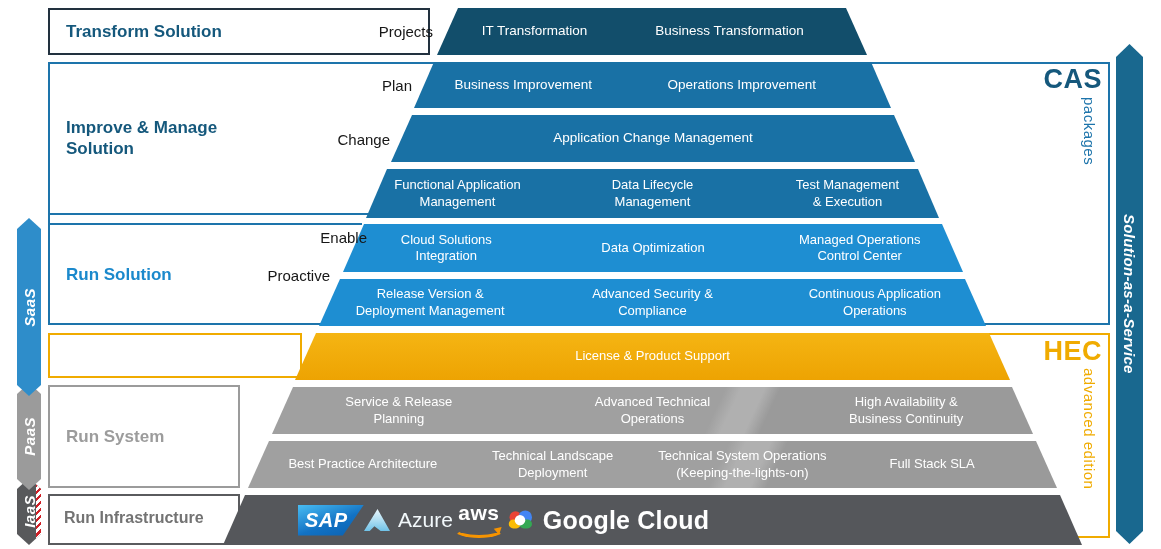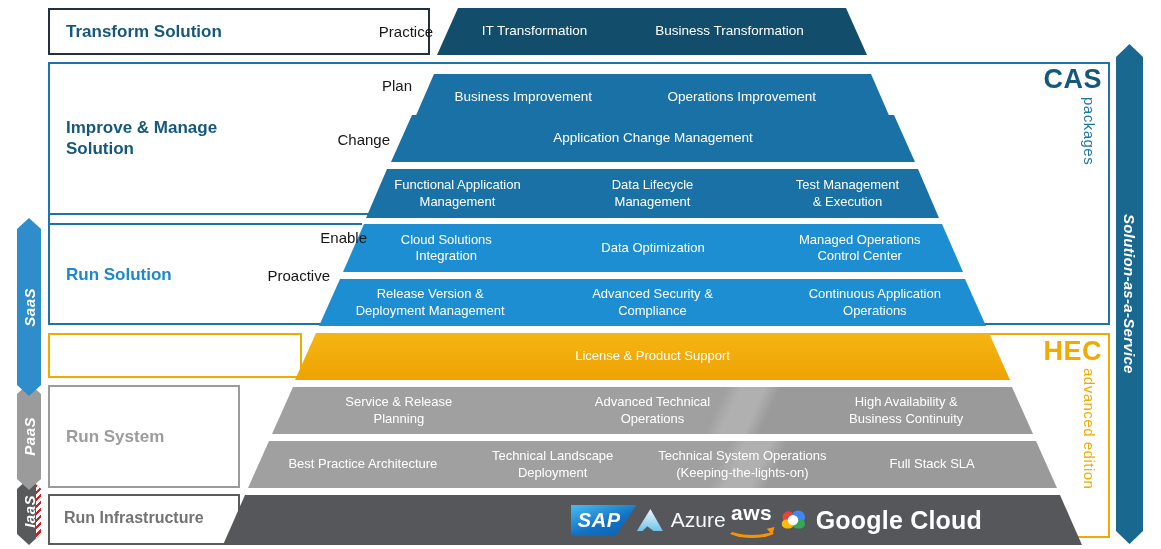--- a/index.html
+++ b/index.html
@@ -57,21 +57,21 @@
   
   .big-acronym{z-index:7;font-size:27px;font-weight:bold;width:92px;text-align:right;letter-spacing:.5px;}
   .vert-sub{z-index:7;writing-mode:vertical-rl;font-size:15px;letter-spacing:.5px;}
   .banner{
     left:1116px;top:44px;width:27px;height:500px;background:#19688f;z-index:6;
     display:flex;align-items:center;justify-content:center;
     clip-path:polygon(50% 0,100% 13px,100% calc(100% - 13px),50% 100%,0 calc(100% - 13px),0 13px);
   }
   .banner span{writing-mode:vertical-rl;color:#fff;font-weight:bold;font-style:italic;font-size:15px;letter-spacing:.3px;}
   
-  .logo-row{justify-content:flex-end;padding-left:75px;padding-right:100px;}
+  .logo-row{justify-content:flex-start;padding-left:75px;padding-right:100px;}
   .logo{display:flex;align-items:center;gap:8px;}
   .sap-shape{
     width:66px;height:31px;display:flex;align-items:center;
     background:linear-gradient(160deg,#49bdf3 0%,#1272c4 55%,#0b5fae 100%);
     clip-path:polygon(0 0,100% 0,68% 100%,0 100%);
   }
   .sap-shape b{color:#fff;font-size:20px;font-style:italic;font-weight:bold;padding-left:7px;letter-spacing:.5px;}
   .azure-tri{width:26px;height:22px;background:linear-gradient(180deg,#eaf7fd 0%,#aadcf2 55%,#6fc2e8 100%);
     clip-path:polygon(52% 0,100% 100%,64% 100%,40% 78%,22% 100%,0 100%);}
   .azure-txt{color:#f2f8fb;font-size:21px;font-weight:400;}
@@ -95,42 +95,42 @@
   <div class="abs outline runinf-box"></div>
   <div class="abs outline hec-rect"></div>
 
   <div class="abs h-title c-dkblue" style="left:66px;top:21px;">Transform Solution</div>
   <div class="abs h-title c-dkblue" style="left:66px;top:117px;white-space:pre-line;width:210px;">Improve &amp; Manage
 Solution</div>
   <div class="abs h-title c-runblue" style="left:66px;top:264px;">Run Solution</div>
   <div class="abs h-title c-gray" style="left:66px;top:426px;">Run System</div>
   <div class="abs h-title c-dkgray" style="left:64px;top:508px;font-size:16px;">Run Infrastructure</div>
 
-  <div class="abs tag" style="left:323px;top:23px;">Practice</div>
+  <div class="abs tag" style="left:323px;top:23px;">Projects</div>
   <div class="abs tag" style="left:302px;top:77px;">Plan</div>
   <div class="abs tag" style="left:280px;top:131px;">Change</div>
   <div class="abs tag" style="left:257px;top:185px;margin-top:44px;">Enable</div>
   <div class="abs tag" style="left:220px;top:267px;">Proactive</div>
 
   <div class="abs ribbon saas">
       <span>SaaS</span>
     </div>
   <div class="abs ribbon paas">
       <span>PaaS</span>
     </div>
   <div class="abs ribbon iaas">
       <div class="iaas-stripes"></div>
       <span>IaaS</span>
     </div>
 
   <div class="abs prow row-dk fs14" style="left:437px;top:8px;width:430px;height:47px;padding-right:40px;clip-path:polygon(21px 0,calc(100% - 21px) 0,100% 100%,0 100%);">
     <div class="cell">IT Transformation</div>
     <div class="cell">Business Transformation</div>
   </div>
-  <div class="abs prow row-blue fs14" style="left:414px;top:62px;width:477px;height:46px;padding-right:40px;clip-path:polygon(20px 0,calc(100% - 20px) 0,100% 100%,0 100%);margin-top:12px;">
+  <div class="abs prow row-blue fs14" style="left:414px;top:62px;width:477px;height:46px;padding-right:40px;clip-path:polygon(20px 0,calc(100% - 20px) 0,100% 100%,0 100%);">
     <div class="cell">Business Improvement</div>
     <div class="cell">Operations Improvement</div>
   </div>
   <div class="abs prow row-blue fs14" style="left:391px;top:115px;width:524px;height:47px;clip-path:polygon(21px 0,calc(100% - 21px) 0,100% 100%,0 100%);">
     <div class="cell">Application Change Management</div>
   </div>
   <div class="abs prow row-blue" style="left:366px;top:169px;width:573px;height:49px;clip-path:polygon(21px 0,calc(100% - 21px) 0,100% 100%,0 100%);gap:12px;">
     <div class="cell">Functional Application
 Management</div>
     <div class="cell">Data Lifecycle

